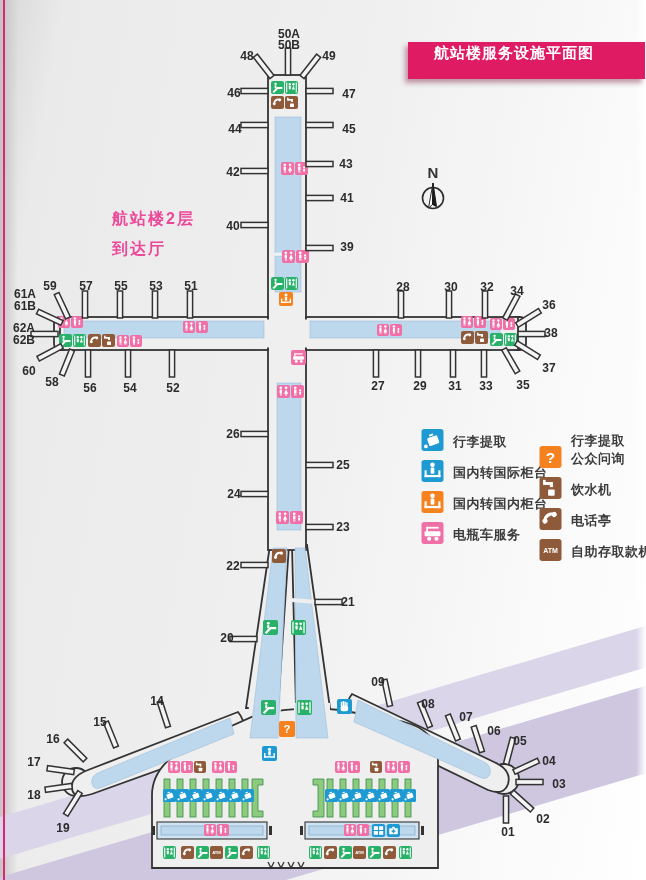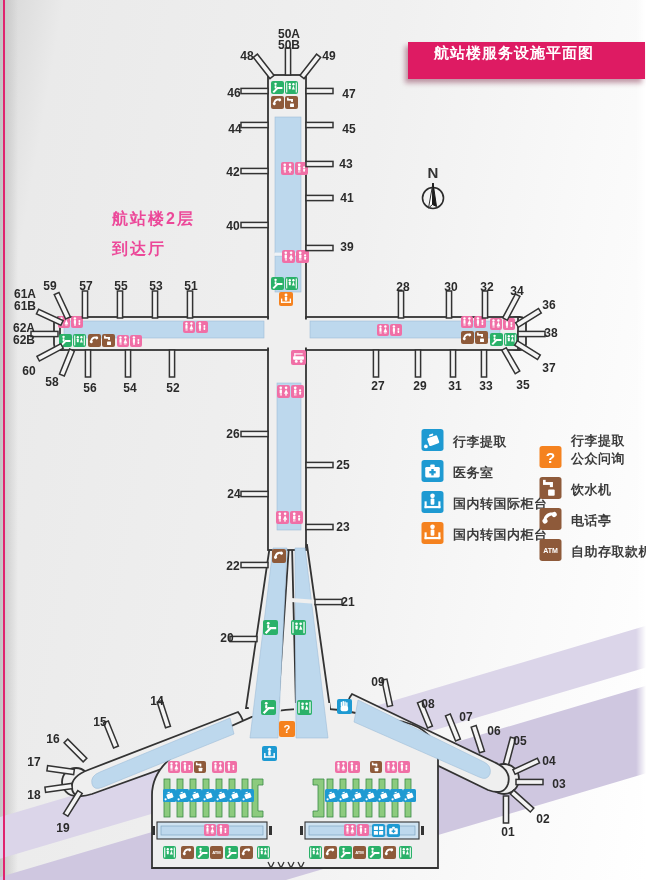--- a/index.html
+++ b/index.html
@@ -733,42 +733,42 @@
         <g fill="#fff">
           <use href="#s-bag" width="20" height="20"></use>
         </g>
       </svg>
     <div class="llab">行李提取</div>
   </div>
   <div class="lrow">
     <svg class="lic" viewBox="0 0 20 20">
         <rect width="20" height="20" rx="2.5" fill="#1e9ad2"></rect>
         <g fill="#fff">
-          <use href="#s-med" width="20" height="20"></use>
-        </g>
-      </svg>
-    <div class="llab">医务室</div>
-  </div>
-  <div class="lrow">
-    <svg class="lic" viewBox="0 0 20 20">
-        <rect width="20" height="20" rx="2.5" fill="#1e9ad2"></rect>
-        <g fill="#fff">
           <use href="#s-counter" width="20" height="20"></use>
         </g>
       </svg>
     <div class="llab">国内转国际柜台</div>
   </div>
   <div class="lrow">
     <svg class="lic" viewBox="0 0 20 20">
         <rect width="20" height="20" rx="2.5" fill="#f5821f"></rect>
         <g fill="#fff">
           <use href="#s-counter" width="20" height="20"></use>
         </g>
       </svg>
     <div class="llab">国内转国内柜台</div>
+  </div>
+  <div class="lrow">
+    <svg class="lic" viewBox="0 0 20 20">
+        <rect width="20" height="20" rx="2.5" fill="#f06fa6"></rect>
+        <g fill="#fff">
+          <use href="#s-cart" width="20" height="20"></use>
+        </g>
+      </svg>
+    <div class="llab">电瓶车服务</div>
   </div>
 </div>
 
 <div class="legend legend-right">
   <div class="lrow tall">
     <svg class="lic" viewBox="0 0 20 20">
         <rect width="20" height="20" rx="2.5" fill="#f5821f"></rect>
         <g fill="#fff">
           <use href="#s-q" width="20" height="20"></use>
         </g>

